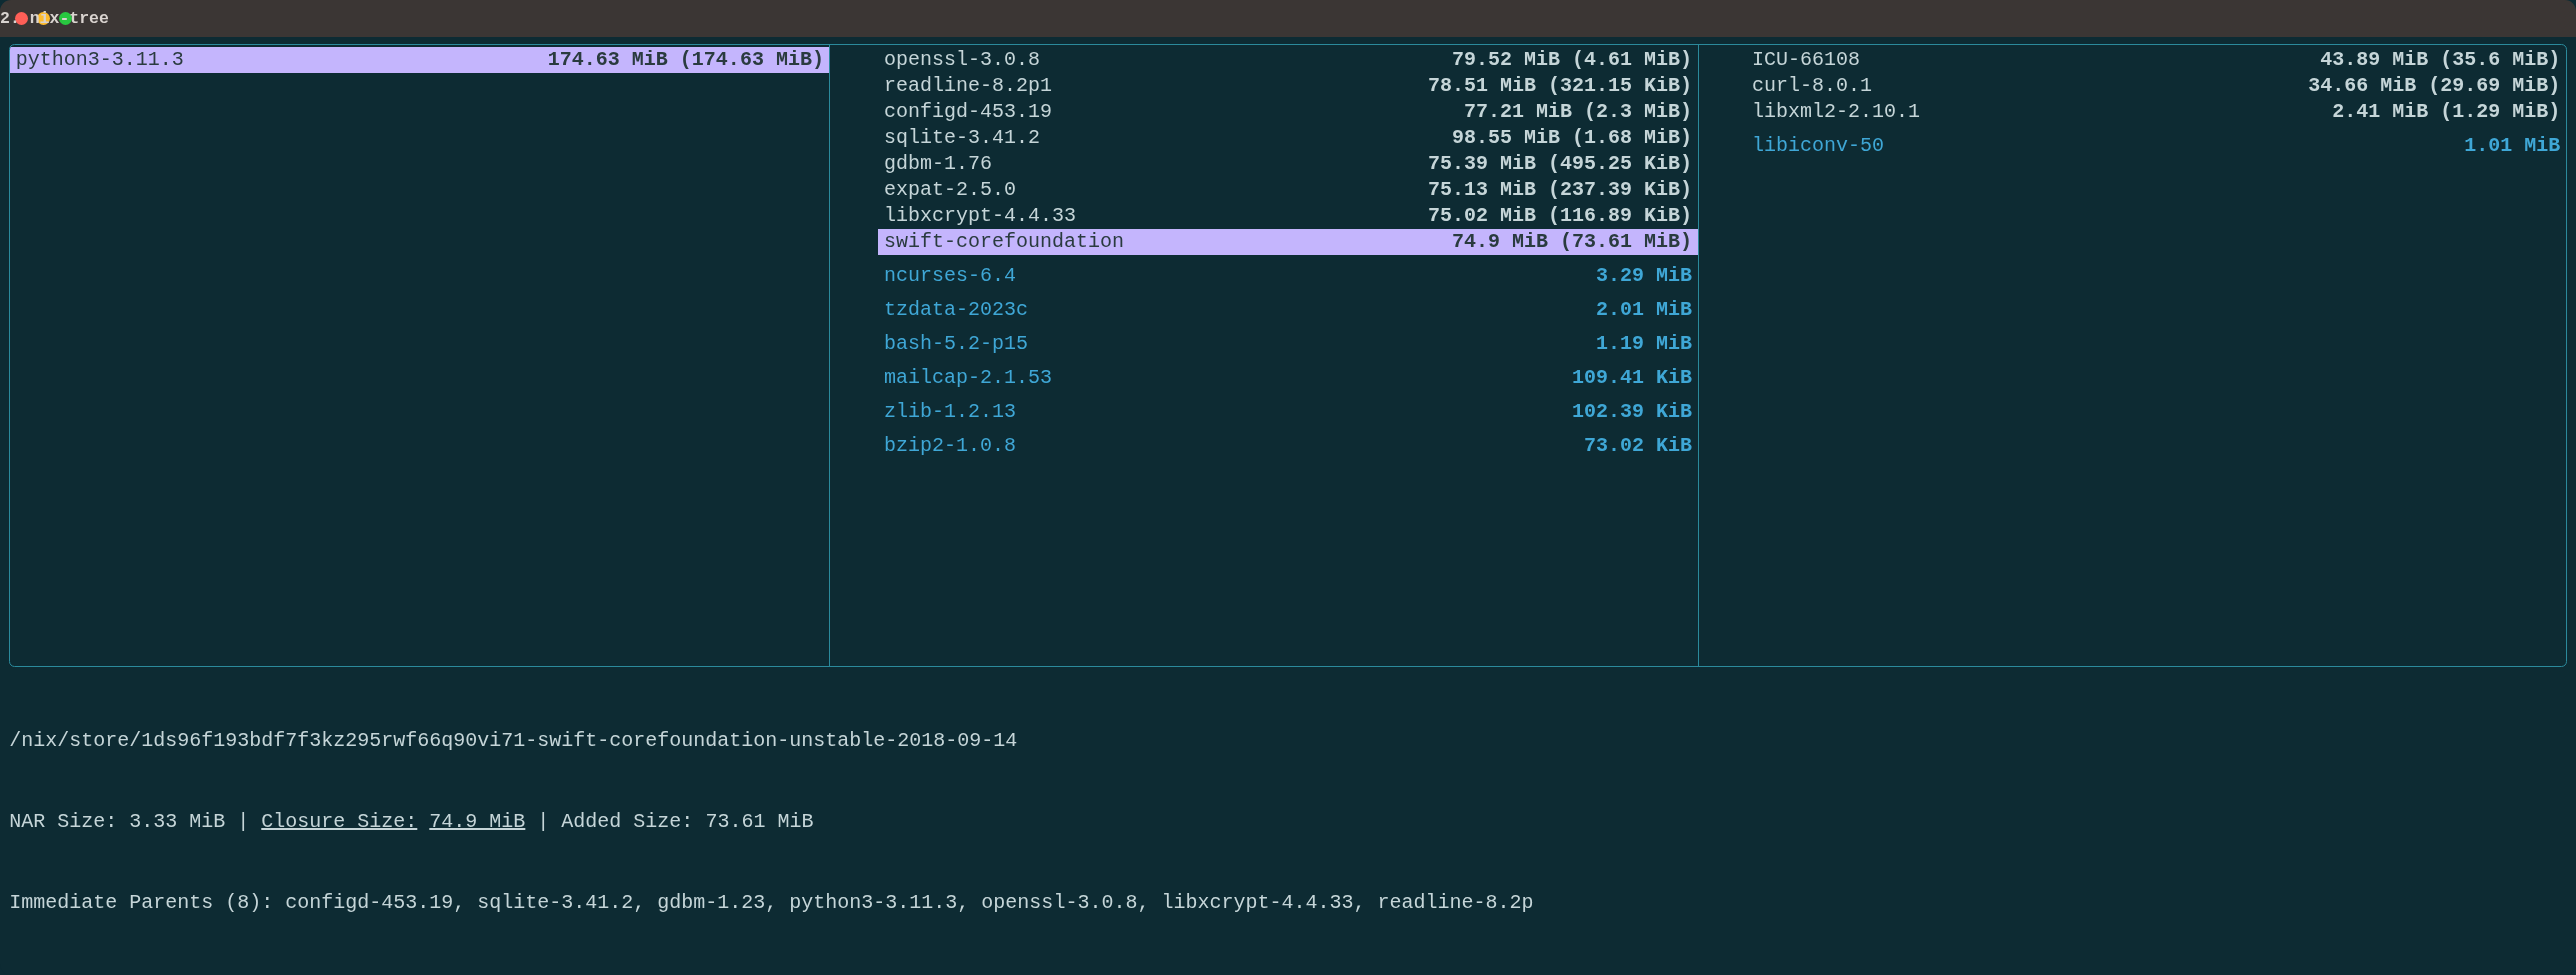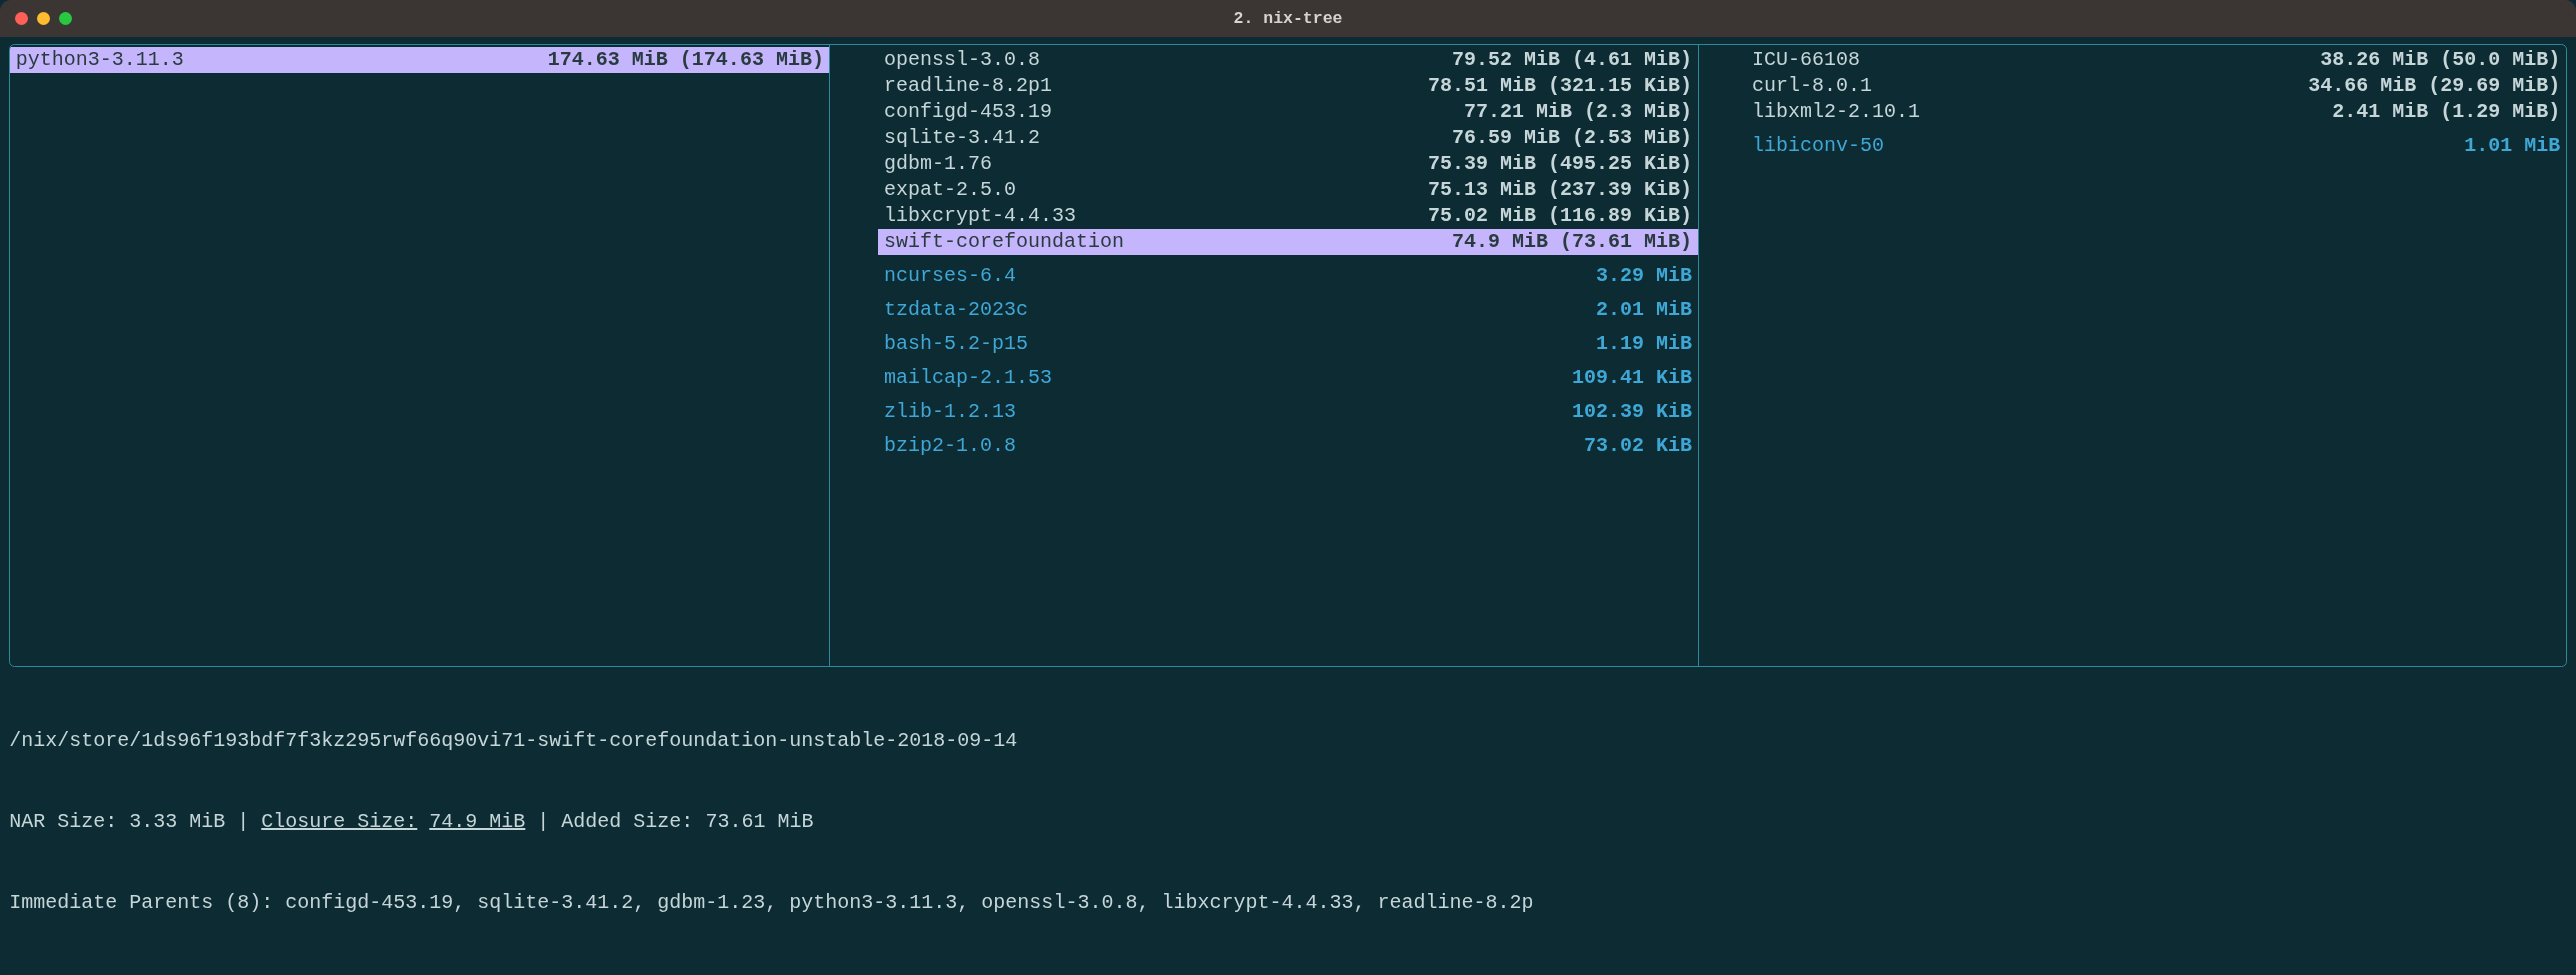--- a/index.html
+++ b/index.html
@@ -38,21 +38,20 @@
     width: 13px;
     height: 13px;
     border-radius: 50%;
   }
   .tl-red { background: #ff5f57; }
   .tl-yellow { background: #febc2e; }
   .tl-green { background: #28c840; }
   .title-text {
     position: absolute;
     left: 0; right: 0;
-    text-align: center;
     color: #d9d3cf;
     font-size: 16.5px;
     font-weight: 600;
     pointer-events: none;
   }
   .content {
     flex: 1;
     display: flex;
     flex-direction: column;
     padding: 7.3px 9.2px 5.5px 9.2px;
@@ -116,34 +115,34 @@
 
   <div class="content">
     <div class="panes" id="panes">
         <div class="pane">
           <div class="row selected"><span class="name">python3-3.11.3</span><span class="sizes">174.63 MiB (174.63 MiB)</span></div>
         </div>
         <div class="pane">
           <div class="row"><span class="name">openssl-3.0.8</span><span class="sizes">79.52 MiB (4.61 MiB)</span></div>
           <div class="row"><span class="name">readline-8.2p1</span><span class="sizes">78.51 MiB (321.15 KiB)</span></div>
           <div class="row"><span class="name">configd-453.19</span><span class="sizes">77.21 MiB (2.3 MiB)</span></div>
-          <div class="row"><span class="name">sqlite-3.41.2</span><span class="sizes">76.59 MiB (2.53 MiB)</span></div>
+          <div class="row"><span class="name">sqlite-3.41.2</span><span class="sizes">98.55 MiB (1.68 MiB)</span></div>
           <div class="row"><span class="name">gdbm-1.76</span><span class="sizes">75.39 MiB (495.25 KiB)</span></div>
           <div class="row"><span class="name">expat-2.5.0</span><span class="sizes">75.13 MiB (237.39 KiB)</span></div>
           <div class="row"><span class="name">libxcrypt-4.4.33</span><span class="sizes">75.02 MiB (116.89 KiB)</span></div>
           <div class="row selected"><span class="name">swift-corefoundation</span><span class="sizes">74.9 MiB (73.61 MiB)</span></div>
           <div class="row link"><span class="name">ncurses-6.4</span><span class="sizes">3.29 MiB</span></div>
           <div class="row link"><span class="name">tzdata-2023c</span><span class="sizes">2.01 MiB</span></div>
           <div class="row link"><span class="name">bash-5.2-p15</span><span class="sizes">1.19 MiB</span></div>
           <div class="row link"><span class="name">mailcap-2.1.53</span><span class="sizes">109.41 KiB</span></div>
           <div class="row link"><span class="name">zlib-1.2.13</span><span class="sizes">102.39 KiB</span></div>
           <div class="row link"><span class="name">bzip2-1.0.8</span><span class="sizes">73.02 KiB</span></div>
         </div>
         <div class="pane">
-          <div class="row"><span class="name">ICU-66108</span><span class="sizes">38.26 MiB (50.0 MiB)</span></div>
+          <div class="row"><span class="name">ICU-66108</span><span class="sizes">43.89 MiB (35.6 MiB)</span></div>
           <div class="row"><span class="name">curl-8.0.1</span><span class="sizes">34.66 MiB (29.69 MiB)</span></div>
           <div class="row"><span class="name">libxml2-2.10.1</span><span class="sizes">2.41 MiB (1.29 MiB)</span></div>
           <div class="row link"><span class="name">libiconv-50</span><span class="sizes">1.01 MiB</span></div>
         </div>
       </div>
     <div class="footer">
       <div>/nix/store/1ds96f193bdf7f3kz295rwf66q90vi71-swift-corefoundation-unstable-2018-09-14</div>
       <div><span>NAR Size:</span> <span>3.33 MiB</span><span> | </span><span class="underline">Closure Size:</span> <span class="underline">74.9 MiB</span><span> | </span><span>Added Size:</span> <span>73.61 MiB</span></div>
       <div><span>Immediate Parents (8):</span> <span>configd-453.19, sqlite-3.41.2, gdbm-1.23, python3-3.11.3, openssl-3.0.8, libxcrypt-4.4.33, readline-8.2p</span></div>
     </div>

